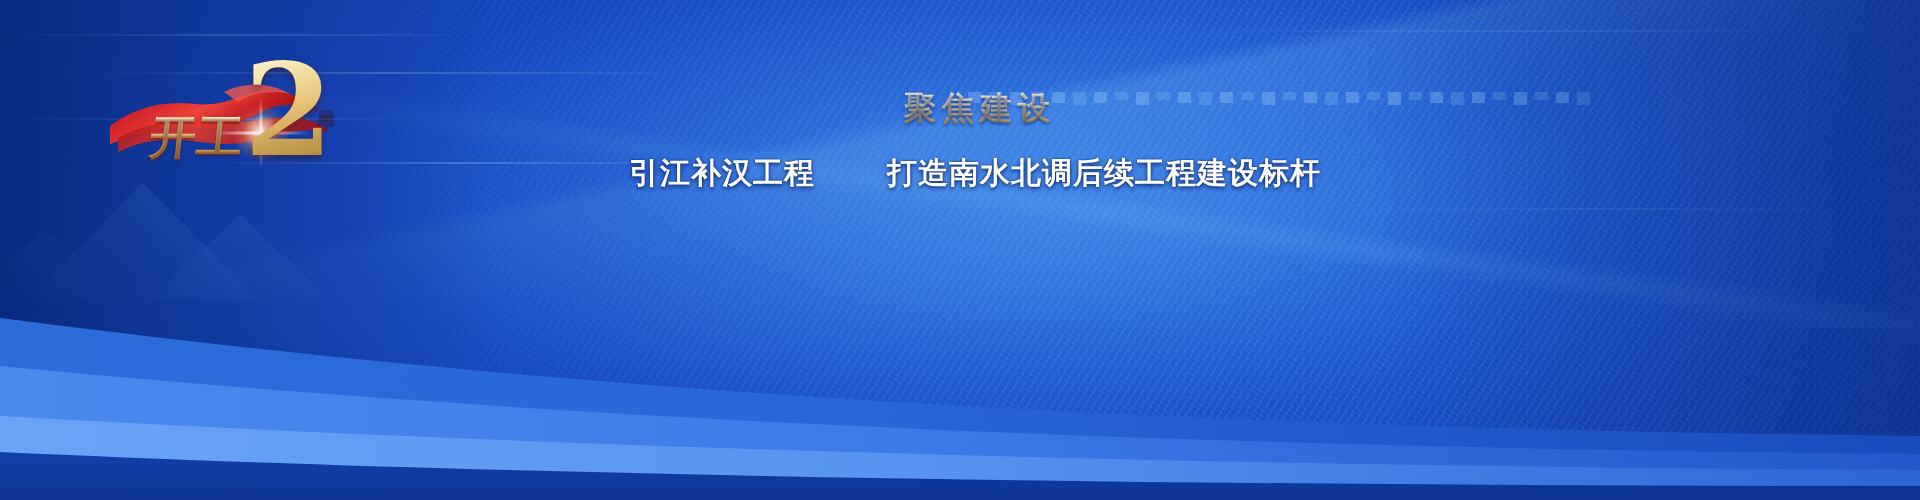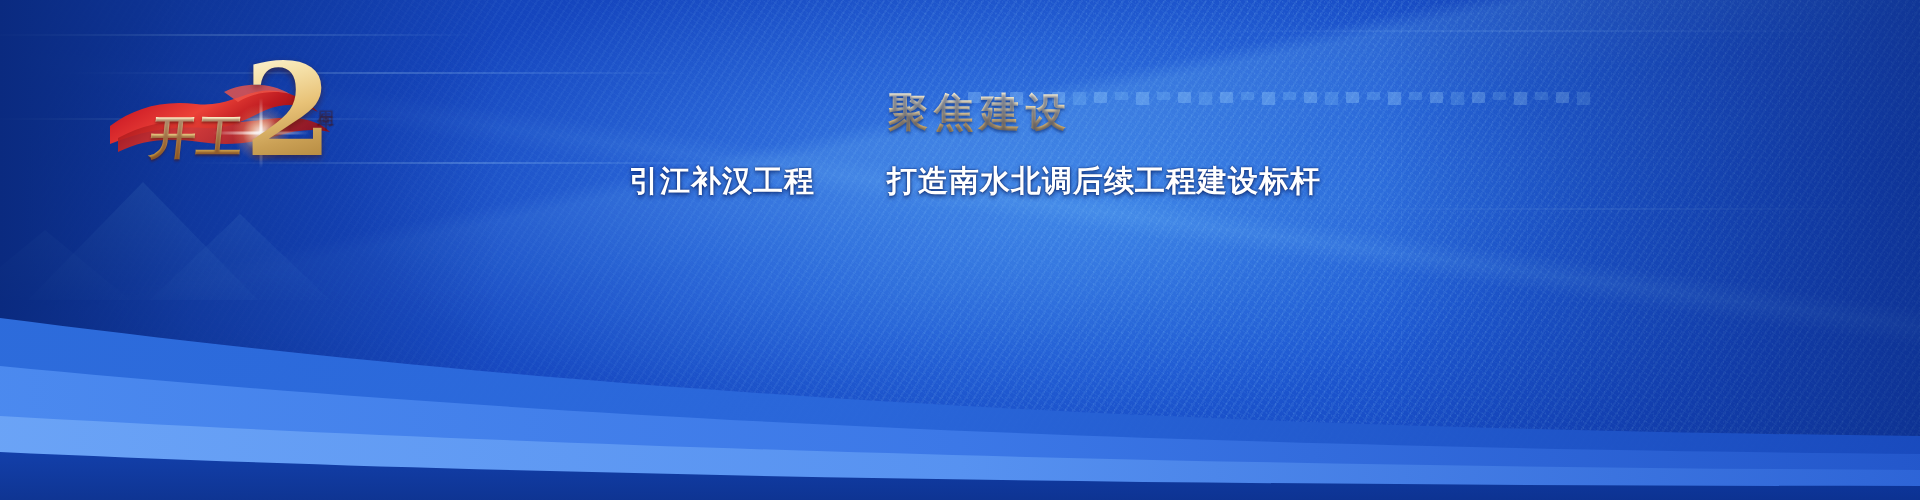--- a/index.html
+++ b/index.html
@@ -136,21 +136,21 @@
     letter-spacing:2px;
   }
 
   
   #copy{
     position:absolute;left:0;top:0;width:100%;height:100%;
     display:flex;flex-direction:column;align-items:center;
     padding-top:92px;
   }
   .eyebrow{
-    font-size:40px;line-height:1;font-weight:700;letter-spacing:6px;
+    font-size:32px;line-height:1;font-weight:700;letter-spacing:6px;
     font-family:"DejaVu Sans","Liberation Sans",sans-serif;
     background:linear-gradient(180deg,#fff6dd 0%,#f7e4b4 40%,#e3bd78 72%,#cda355 100%);
     -webkit-background-clip:text;background-clip:text;color:transparent;
     text-shadow:0 2px 3px rgba(8,32,96,.55);
     margin-left:40px;
   }
   .headline{
     margin-top:10px;margin-left:28px;
     font-size:84px;line-height:1.02;font-weight:700;letter-spacing:4px;
     font-family:"DejaVu Sans","Liberation Sans",sans-serif;

